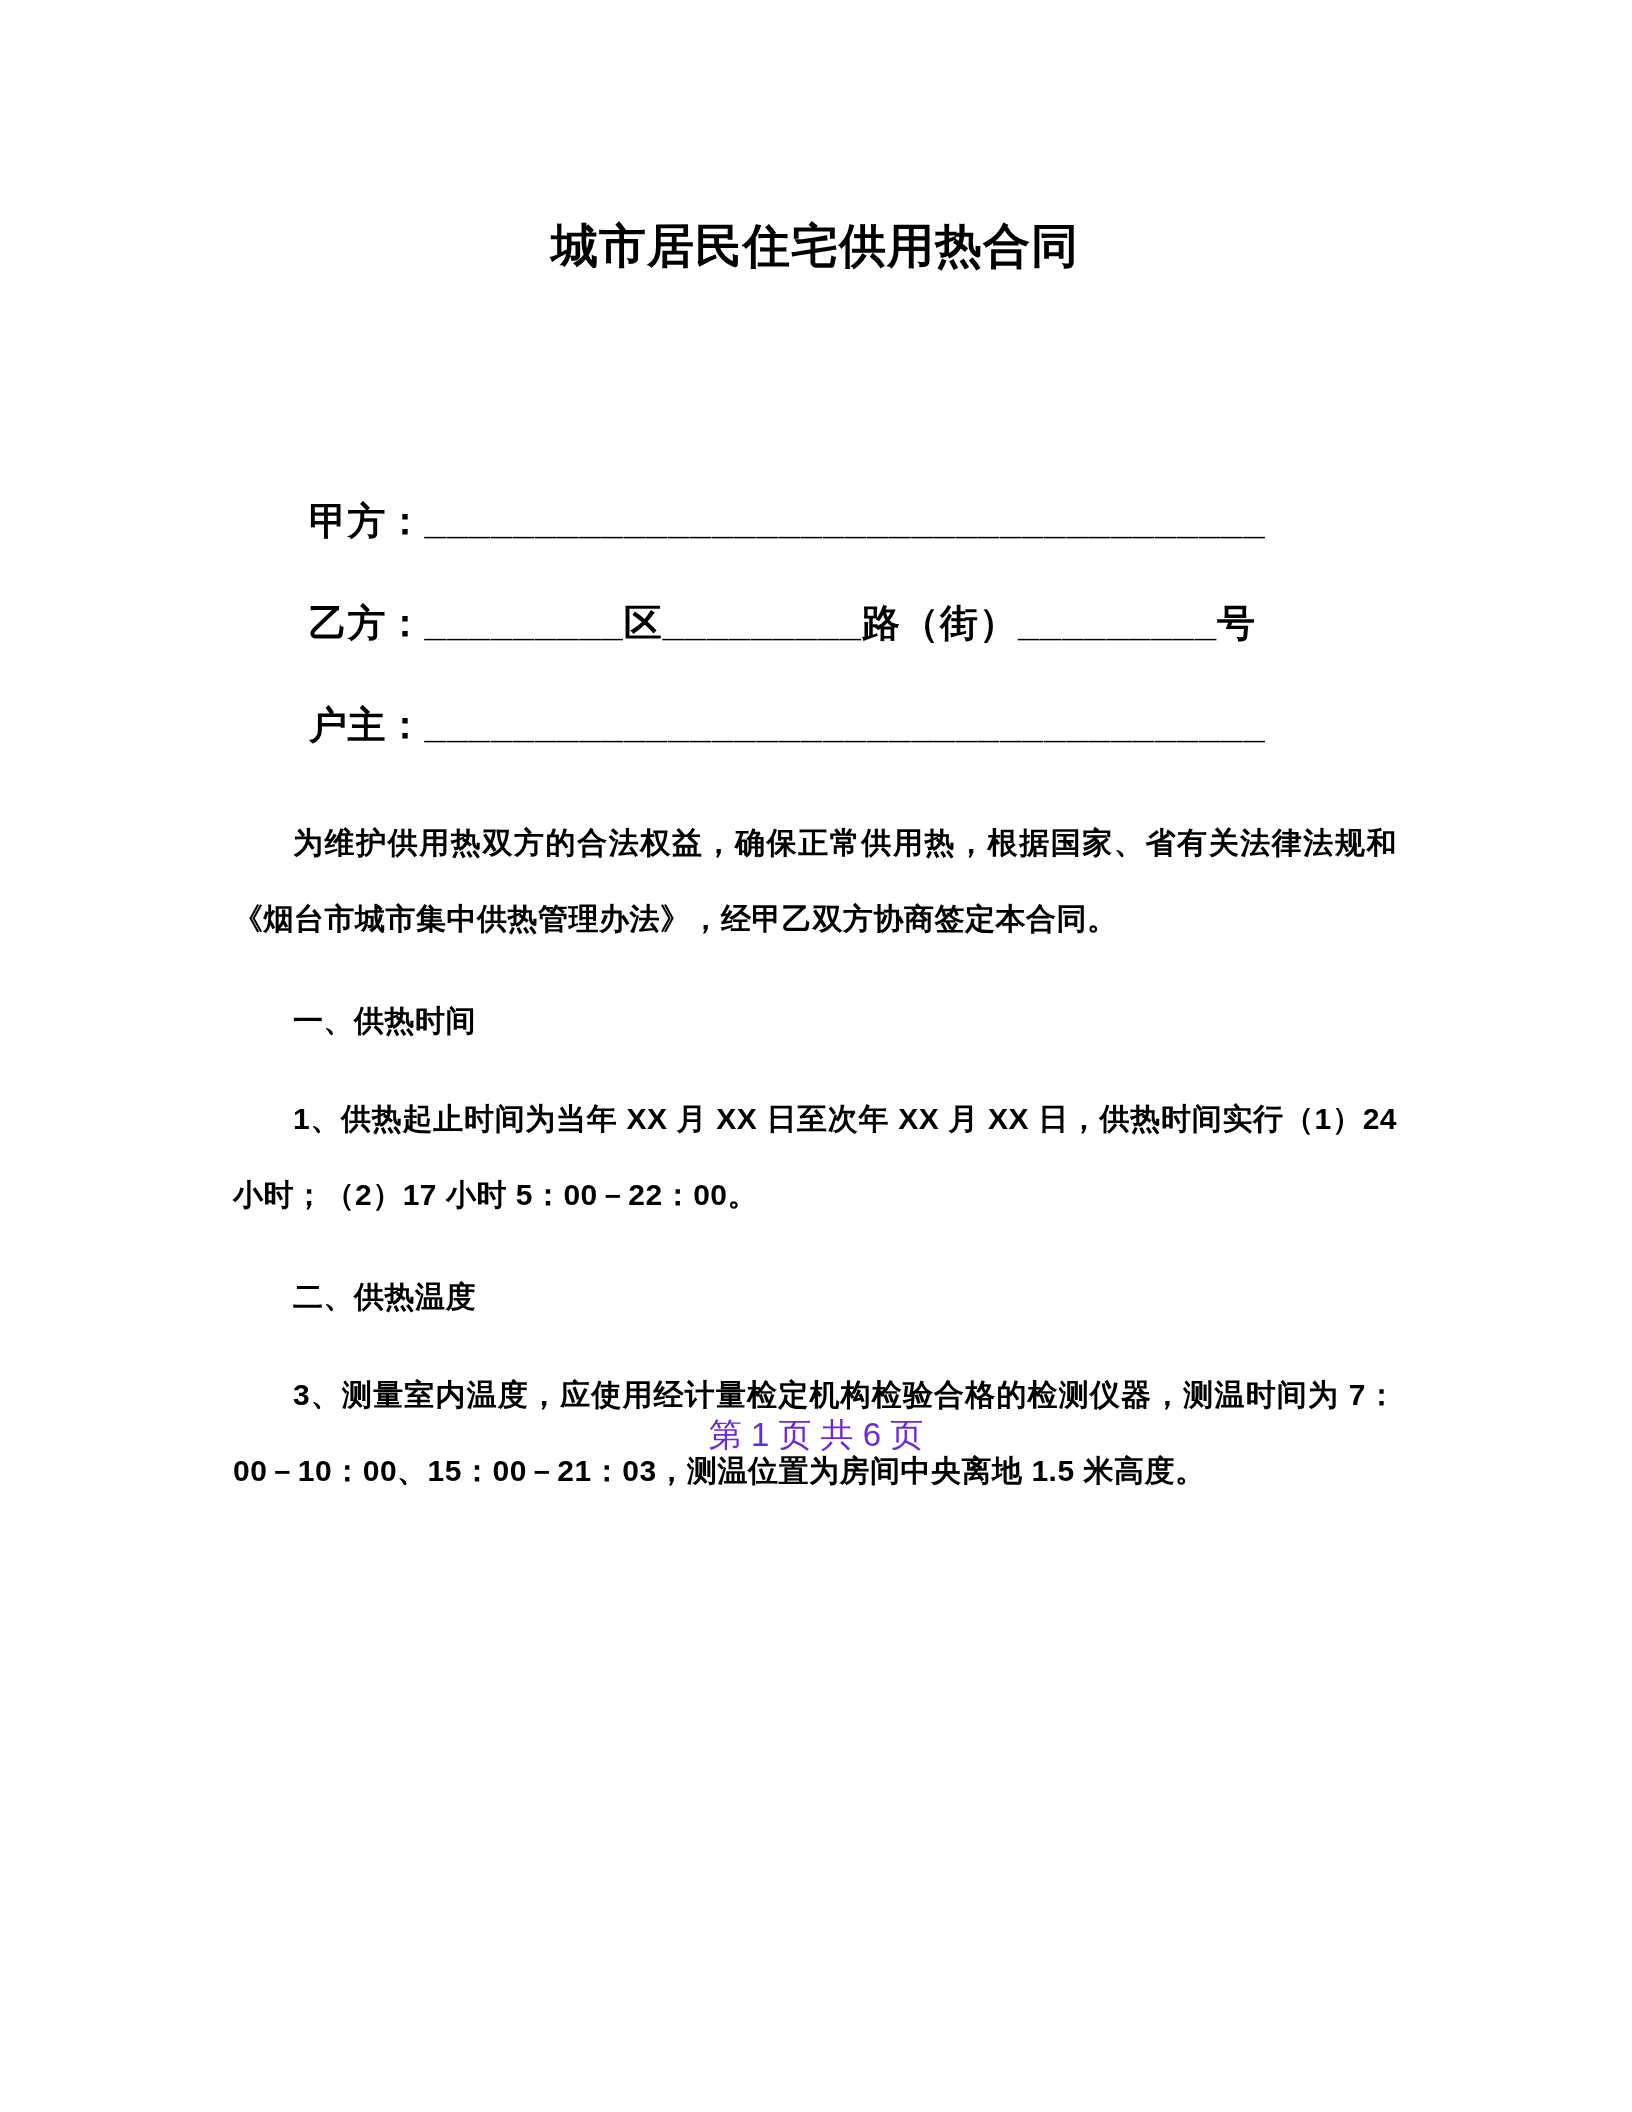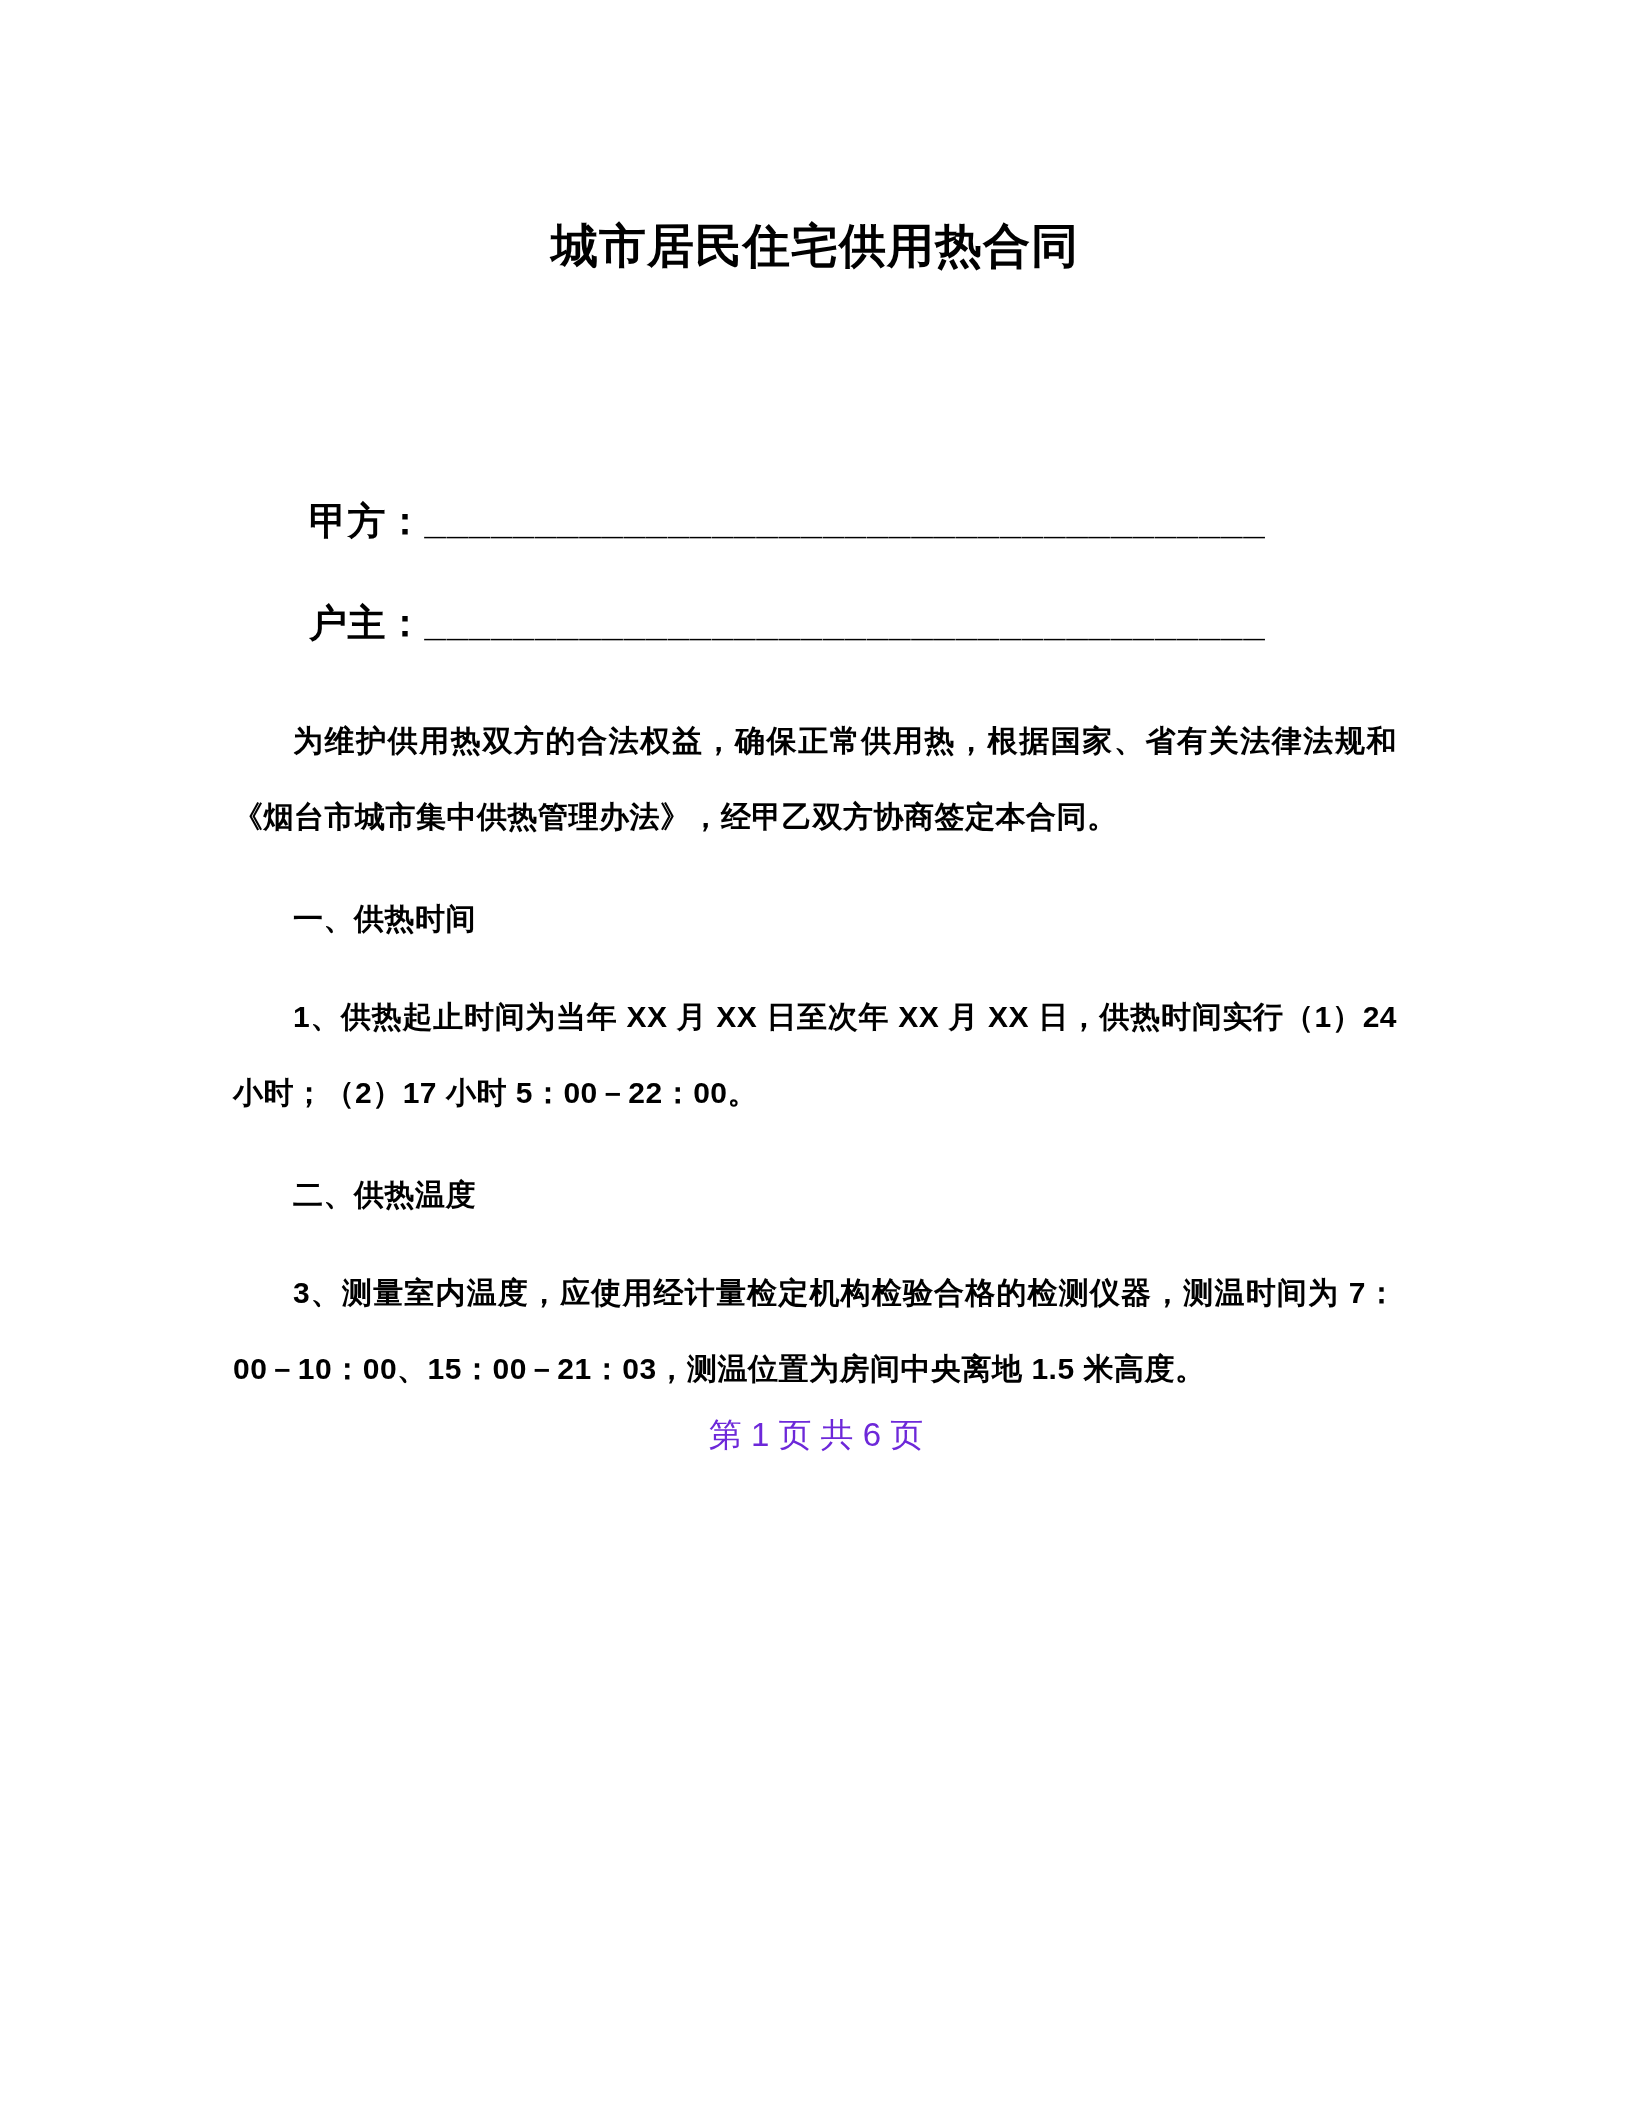--- a/index.html
+++ b/index.html
@@ -69,20 +69,23 @@
 
 <div class="page">
 
   <h1 class="doc-title">城市居民住宅供用热合同</h1>
 
   <div class="party-section">
     <div class="party-line">
       <span class="party-label">甲方：</span><span class="party-value">______________________________________</span>
     </div>
     <div class="party-line">
+      <span class="party-label">乙方：</span><span class="party-value">_________区_________路（街）_________号</span>
+    </div>
+    <div class="party-line">
       <span class="party-label">户主：</span><span class="party-value">______________________________________</span>
     </div>
   </div>
 
   <div class="body-text">
     <p class="paragraph">为维护供用热双方的合法权益，确保正常供用热，根据国家、省有关法律法规和《烟台市城市集中供热管理办法》，经甲乙双方协商签定本合同。</p>
     <p class="paragraph heading">一、供热时间</p>
     <p class="paragraph">1、供热起止时间为当年 XX 月 XX 日至次年 XX 月 XX 日，供热时间实行（1）24 小时；（2）17 小时 5：00－22：00。</p>
     <p class="paragraph heading">二、供热温度</p>
     <p class="paragraph">3、测量室内温度，应使用经计量检定机构检验合格的检测仪器，测温时间为 7：00－10：00、15：00－21：03，测温位置为房间中央离地 1.5 米高度。</p>

